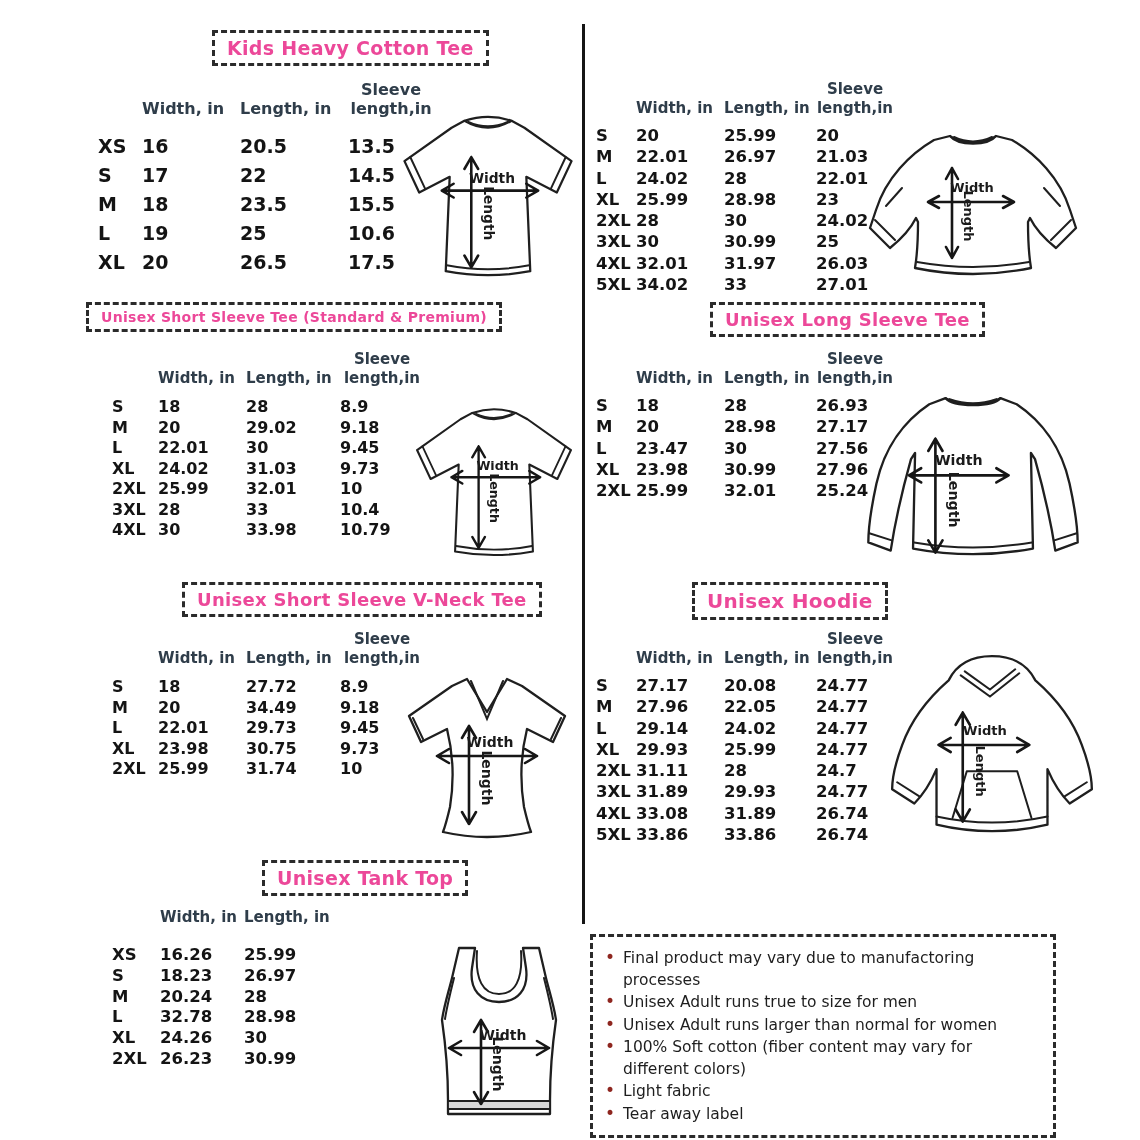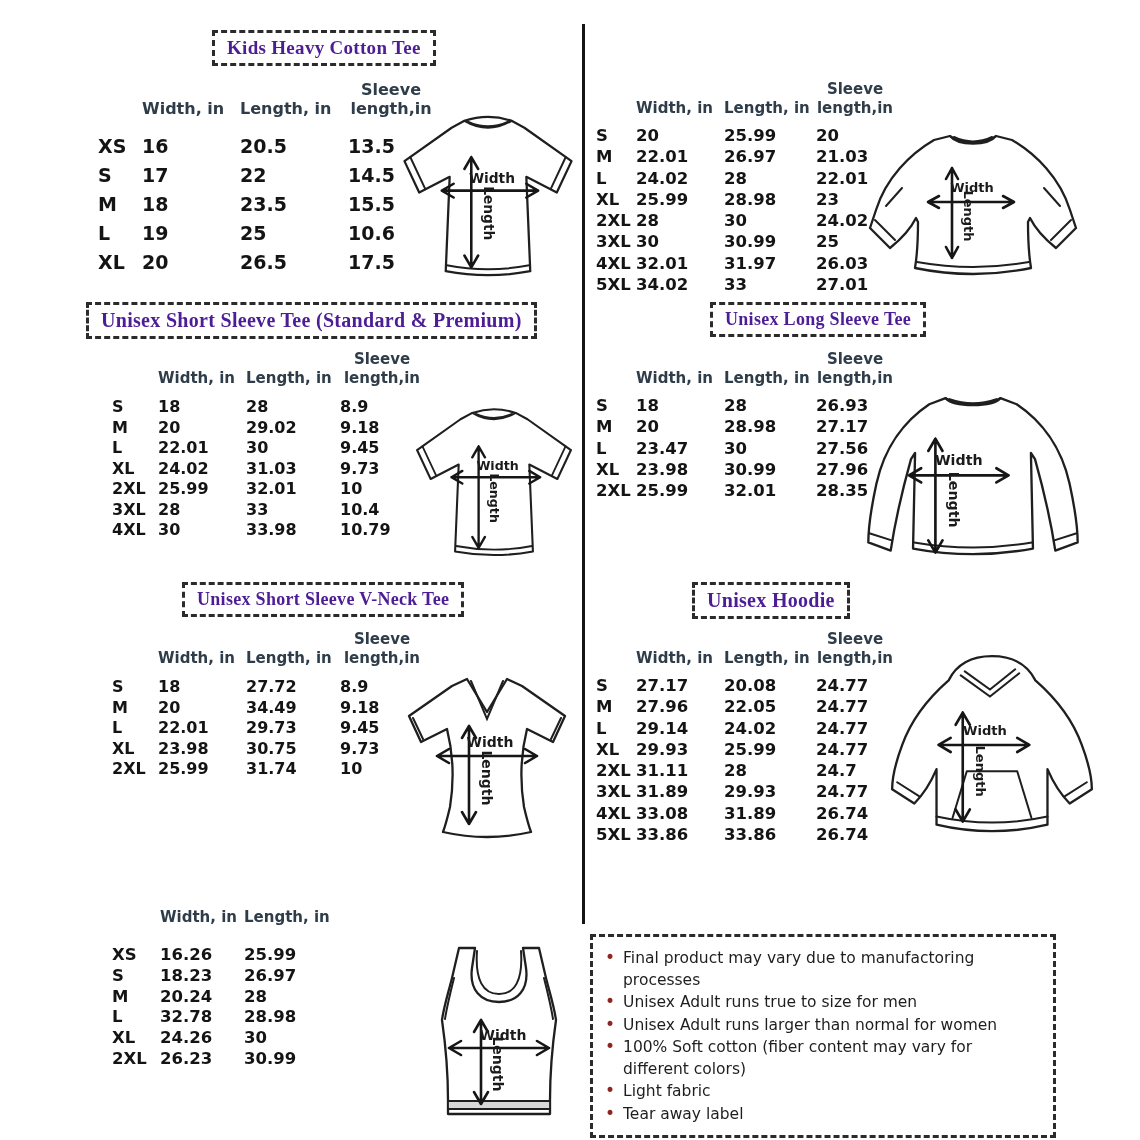--- a/index.html
+++ b/index.html
@@ -1,24 +1,24 @@
 <!DOCTYPE html>
 <html><head>
 <meta charset="utf-8">
 <style>
   html,body{margin:0;padding:0;background:#ffffff;}
   #canvas{position:relative;width:1140px;height:1140px;background:#ffffff;
           font-family:"DejaVu Sans",sans-serif;color:#1b1b1b;overflow:hidden;}
   .divider{position:absolute;left:582px;top:24px;width:3px;height:900px;background:#151515;}
 
-  .title-box{position:absolute;border:3px dashed #2b2b2b;color:#4c1d95;font-weight:700;
-             white-space:nowrap;padding:4px 12px;letter-spacing:.3px;background:#fff;font-family:Liberation Serif, serif;}
+  .title-box{position:absolute;border:3px dashed #2b2b2b;color:#ec4899;font-weight:700;
+             white-space:nowrap;padding:4px 12px;letter-spacing:.3px;background:#fff;}
   .t-kids {left:212px;top:30px;font-size:19px;}
   .t-crew {left:705px;top:30px;font-size:19px;}
-  .t-std  {left:86px;top:302px;font-size:20px;}
+  .t-std  {left:86px;top:302px;font-size:14px;}
   .t-ls   {left:710px;top:302px;font-size:18px;}
   .t-vneck{left:182px;top:582px;font-size:18px;}
   .t-hood {left:692px;top:582px;font-size:20px;}
   .t-tank {left:262px;top:860px;font-size:19px;}
 
   .table{position:absolute;}
   .trow{display:grid;grid-template-columns:var(--c1) var(--c2) var(--c3) var(--c4);
         line-height:var(--rh);font-size:var(--fs);font-weight:700;color:#141414;}
   .thead{margin-bottom:var(--hgap);align-items:end;}
   .th{font-size:var(--hfs);color:#2f3d4a;font-weight:600;line-height:19px;text-align:left;white-space:normal;}
@@ -251,21 +251,21 @@
       <div class="trow">
         <span class="tcell size">XL</span>
         <span class="tcell val">23.98</span>
         <span class="tcell val">30.99</span>
         <span class="tcell val">27.96</span>
       </div>
       <div class="trow">
         <span class="tcell size">2XL</span>
         <span class="tcell val">25.99</span>
         <span class="tcell val">32.01</span>
-        <span class="tcell val">28.35</span>
+        <span class="tcell val">25.24</span>
       </div>
     </div>
   <svg class="illus" style="left:856px;top:390px;" width="234" height="188" viewBox="0 0 230 185">
     <path class="g" d="M88,8 L72,14 C48,30 28,56 20,92 C15,115 12,136 12,150 L34,158 C38,132 45,100 54,68 L58,62 L56,156 Q115,167 174,156 L172,62 L176,68 C185,100 192,132 196,158 L218,150 C218,136 215,115 210,92 C202,56 182,30 158,14 L142,8 C134,17 96,17 88,8 Z"></path>
     <path class="d" d="M88,8 Q115,21 142,8 M92,9 Q115,17 138,9 M13,141 L35,148 M217,141 L195,148 M57,150 Q115,160 173,150"></path>
     <path class="a" d="M52,84 L150,84 M52,84 L64,77 M52,84 L64,91 M150,84 L138,77 M150,84 L138,91"></path>
     <path class="a" d="M78,48 L78,160 M78,48 L71,60 M78,48 L85,60 M78,160 L71,148 M78,160 L85,148"></path>
     <text x="101" y="74" text-anchor="middle">Width</text>
     <text transform="rotate(90 91 108)" x="91" y="108" text-anchor="middle">Length</text>
   </svg>
@@ -377,20 +377,21 @@
     </div>
   <svg class="illus" style="left:876px;top:648px;" width="232" height="207" viewBox="0 0 230 205">
     <path class="g" d="M72,32 C56,46 36,68 26,96 C20,112 16,128 16,140 L38,154 C46,146 54,134 60,120 L60,175 Q115,188 170,175 L170,120 C176,134 184,146 192,154 L214,140 C214,128 210,112 204,96 C194,68 174,46 158,32 C150,16 136,8 115,8 C94,8 80,16 72,32 Z"></path>
     <path class="d" d="M84,27 L113,48 L142,25 M88,23 L113,41 L138,21 M60,167 Q115,179 170,167 M90,122 L140,122 M90,122 L76,168 M140,122 L154,168 M21,133 L43,147 M209,133 L187,147"></path>
     <path class="a" d="M62,96 L152,96 M62,96 L74,89 M62,96 L74,103 M152,96 L140,89 M152,96 L140,103"></path>
     <path class="a" d="M86,64 L86,172 M86,64 L79,76 M86,64 L93,76 M86,172 L79,160 M86,172 L93,160"></path>
     <text class="sm" x="108" y="86" text-anchor="middle">Width</text>
     <text class="sm" transform="rotate(90 99 122)" x="99" y="122" text-anchor="middle">Length</text>
   </svg>
 
+  <div class="title-box t-tank">Unisex Tank Top</div>
   <div class="table tbl-tank" style="left:112px;top:908px;">
       <div class="trow thead">
         <span class="tcell size"></span>
         <span class="tcell th">Width, in</span>
         <span class="tcell th">Length, in</span>
       </div>
       <div class="trow">
         <span class="tcell size">XS</span>
         <span class="tcell val">16.26</span>
         <span class="tcell val">25.99</span>

